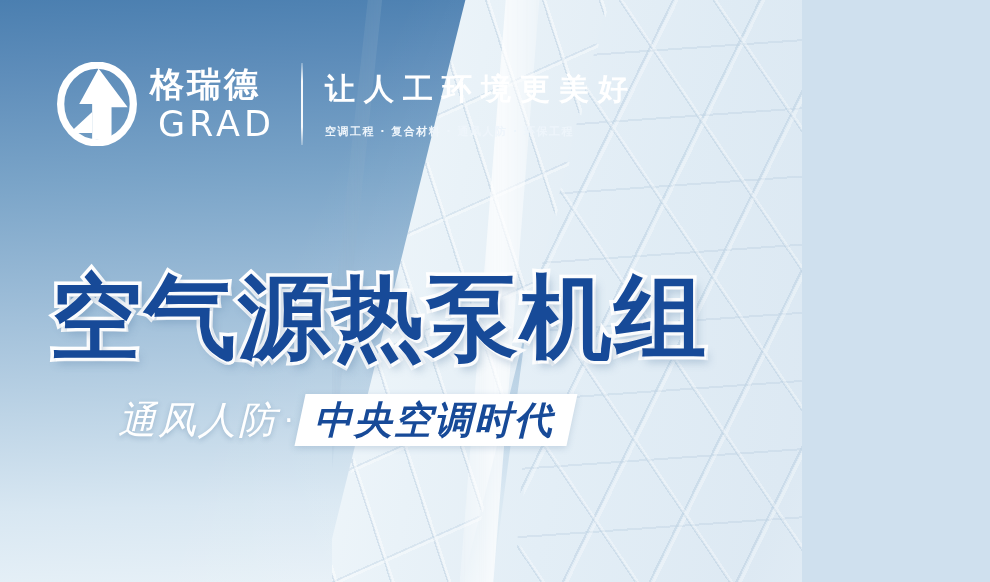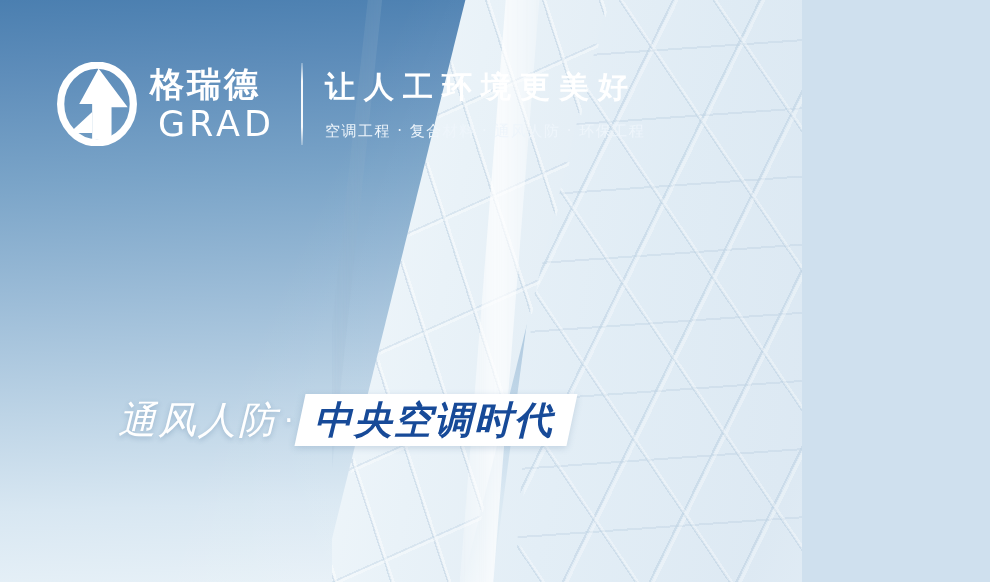--- a/index.html
+++ b/index.html
@@ -172,22 +172,22 @@
   .slogan-main{
     color:#ffffff;
     font-size:30px;
     font-weight:700;
     letter-spacing:9px;
     white-space:nowrap;
     font-family:"DejaVu Sans","Liberation Sans",sans-serif;
   }
   .slogan-sub{
     color:#eef5fb;
-    font-size:15px;
-    font-weight:400;
+    font-size:11px;
+    font-weight:700;
     letter-spacing:1.5px;
     margin-top:14px;
     white-space:nowrap;
     font-family:"DejaVu Sans","Liberation Sans",sans-serif;
   }
 
   
   .headline{
     position:absolute;
     left:50px;top:256px;
@@ -285,20 +285,21 @@
 
     <div class="divider"></div>
 
     <div class="slogan-block">
       <div class="slogan-main">让人工环境更美好</div>
       <div class="slogan-sub">空调工程 · 复合材料 · 通风人防 · 环保工程</div>
     </div>
 
   </div>
 
+  <div class="headline">空气源热泵机组</div>
 
   <div class="subtitle-row">
     <span class="sub-plain">通风人防</span>
     <span class="sub-dot">·</span>
     <span class="sub-highlight">
       <span>中央空调时代</span>
     </span>
   </div>
 
 </div>

